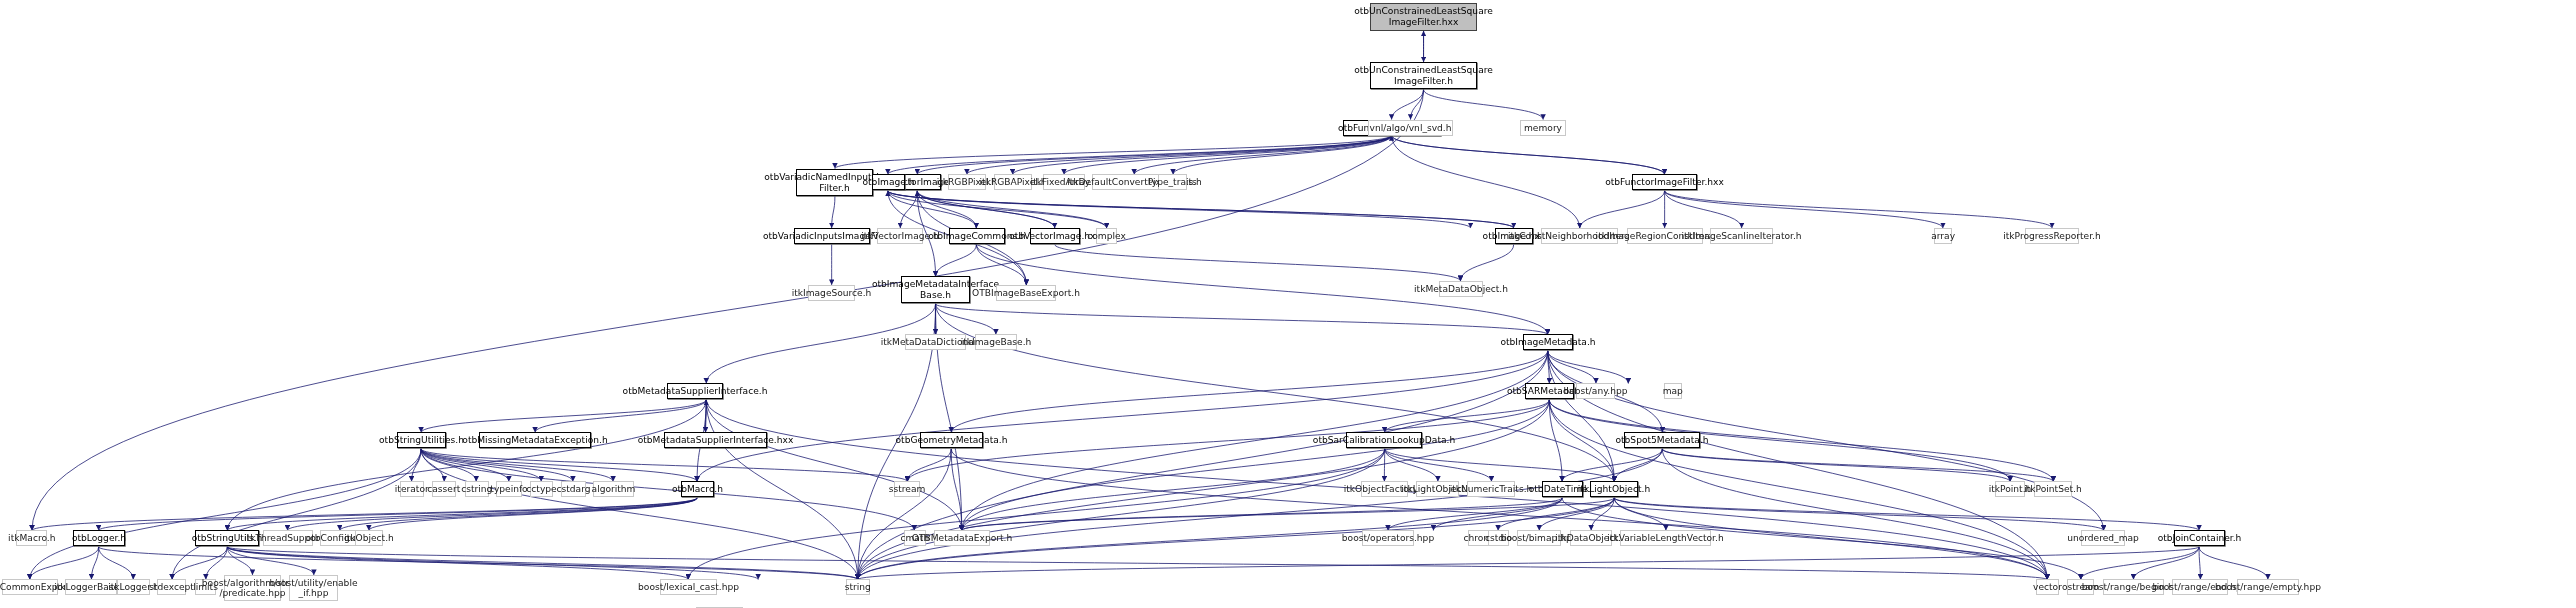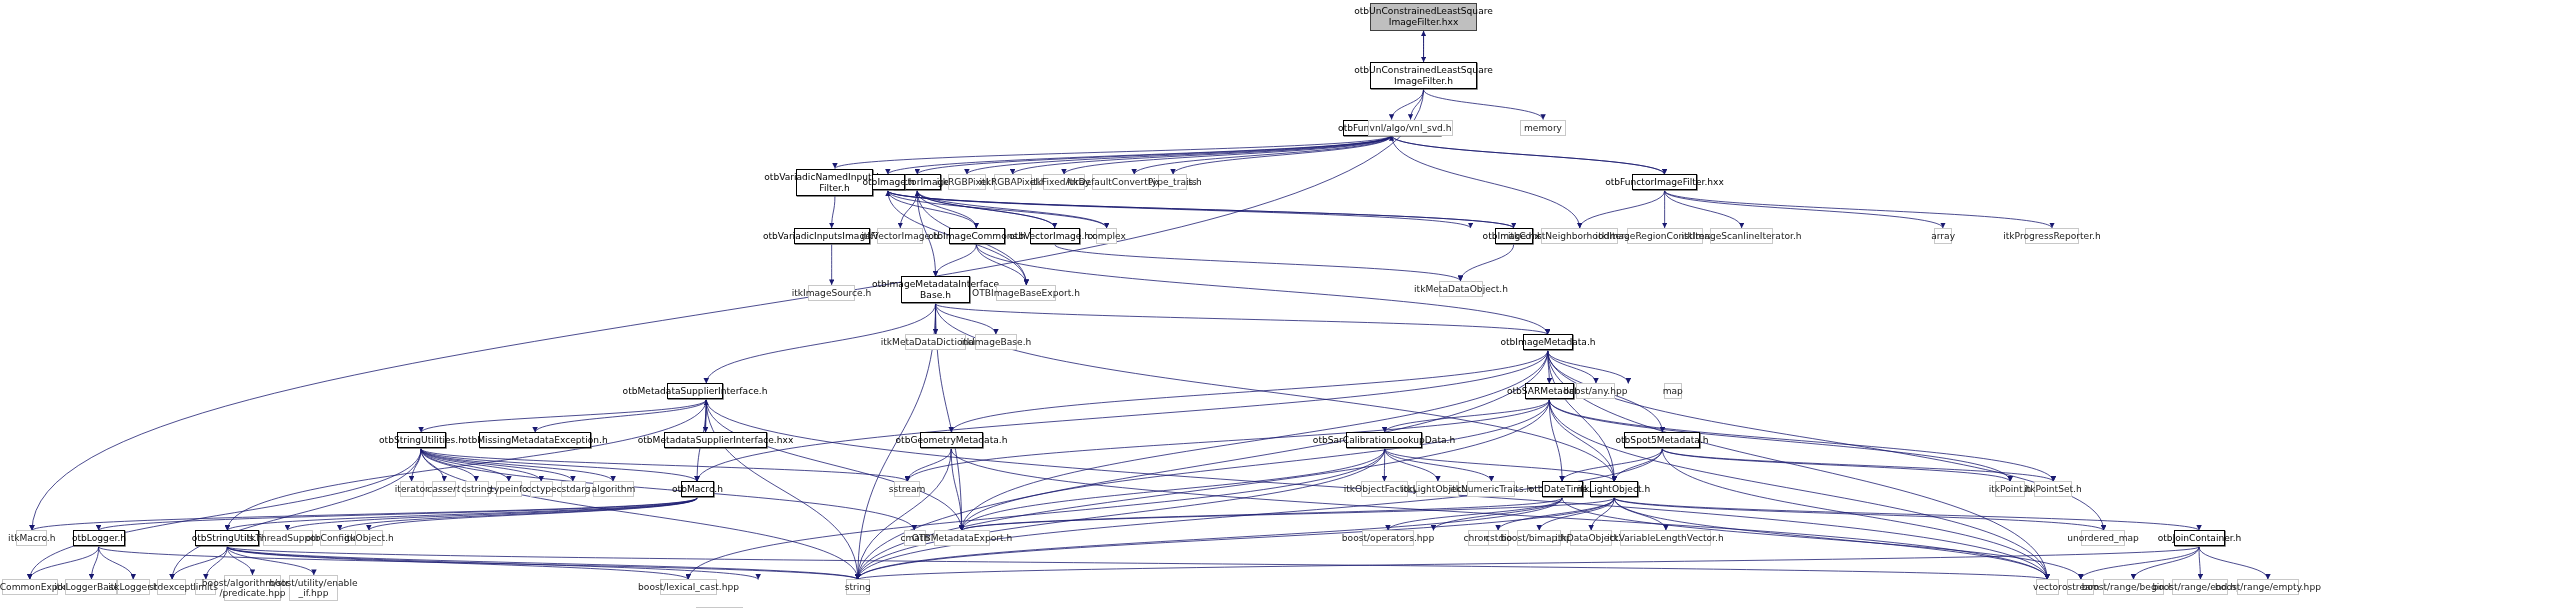--- a/index.html
+++ b/index.html
@@ -212,21 +212,21 @@
     <div class="node int" style="left: 1525px; top: 383px; width: 49px; height: 16.3px;"><span>otbSARMetadata.h</span></div>
     <div class="node ext" style="left: 1576px; top: 383px; width: 39px; height: 16.3px;"><span>boost/any.hpp</span></div>
     <div class="node ext" style="left: 1620px; top: 383px; width: 17.6px; height: 16.3px; margin-left: 44px;"><span>map</span></div>
     <div class="node int" style="left: 397px; top: 432px; width: 49px; height: 16.3px;"><span>otbStringUtilities.h</span></div>
     <div class="node int" style="left: 479px; top: 432px; width: 112px; height: 16.3px;"><span>otbMissingMetadataException.h</span></div>
     <div class="node int" style="left: 664px; top: 432px; width: 103px; height: 16.3px;"><span>otbMetadataSupplierInterface.hxx</span></div>
     <div class="node int" style="left: 920px; top: 432px; width: 63px; height: 16.3px;"><span>otbGeometryMetadata.h</span></div>
     <div class="node int" style="left: 1346px; top: 432px; width: 76px; height: 16.3px;"><span>otbSarCalibrationLookupData.h</span></div>
     <div class="node int" style="left: 1624px; top: 432px; width: 76px; height: 16.3px;"><span>otbSpot5Metadata.h</span></div>
     <div class="node ext" style="left: 400px; top: 481px; width: 23.5px; height: 16.3px;"><span>iterator</span></div>
-    <div class="node ext" style="left: 432px; top: 481px; width: 23.5px; height: 16.3px; font-style: italic;"><span>cassert</span></div>
+    <div class="node ext" style="left: 432px; top: 481px; width: 23.5px; height: 16.3px;"><span>cassert</span></div>
     <div class="node ext" style="left: 465px; top: 481px; width: 23.5px; height: 16.3px;"><span>cstring</span></div>
     <div class="node ext" style="left: 496px; top: 481px; width: 26px; height: 16.3px;"><span>typeinfo</span></div>
     <div class="node ext" style="left: 530px; top: 481px; width: 23px; height: 16.3px;"><span>cctype</span></div>
     <div class="node ext" style="left: 561px; top: 481px; width: 25px; height: 16.3px;"><span>cstdarg</span></div>
     <div class="node ext" style="left: 593px; top: 481px; width: 41px; height: 16.3px;"><span>algorithm</span></div>
     <div class="node int" style="left: 681px; top: 481px; width: 33px; height: 16.3px;"><span>otbMacro.h</span></div>
     <div class="node ext" style="left: 894px; top: 481px; width: 26px; height: 16.3px;"><span>sstream</span></div>
     <div class="node ext" style="left: 1361px; top: 481px; width: 47px; height: 16.3px;"><span>itkObjectFactory.h</span></div>
     <div class="node ext" style="left: 1416px; top: 481px; width: 43px; height: 16.3px;"><span>itkLightObject.h</span></div>
     <div class="node ext" style="left: 1467px; top: 481px; width: 48px; height: 16.3px;"><span>itkNumericTraits.h</span></div>

